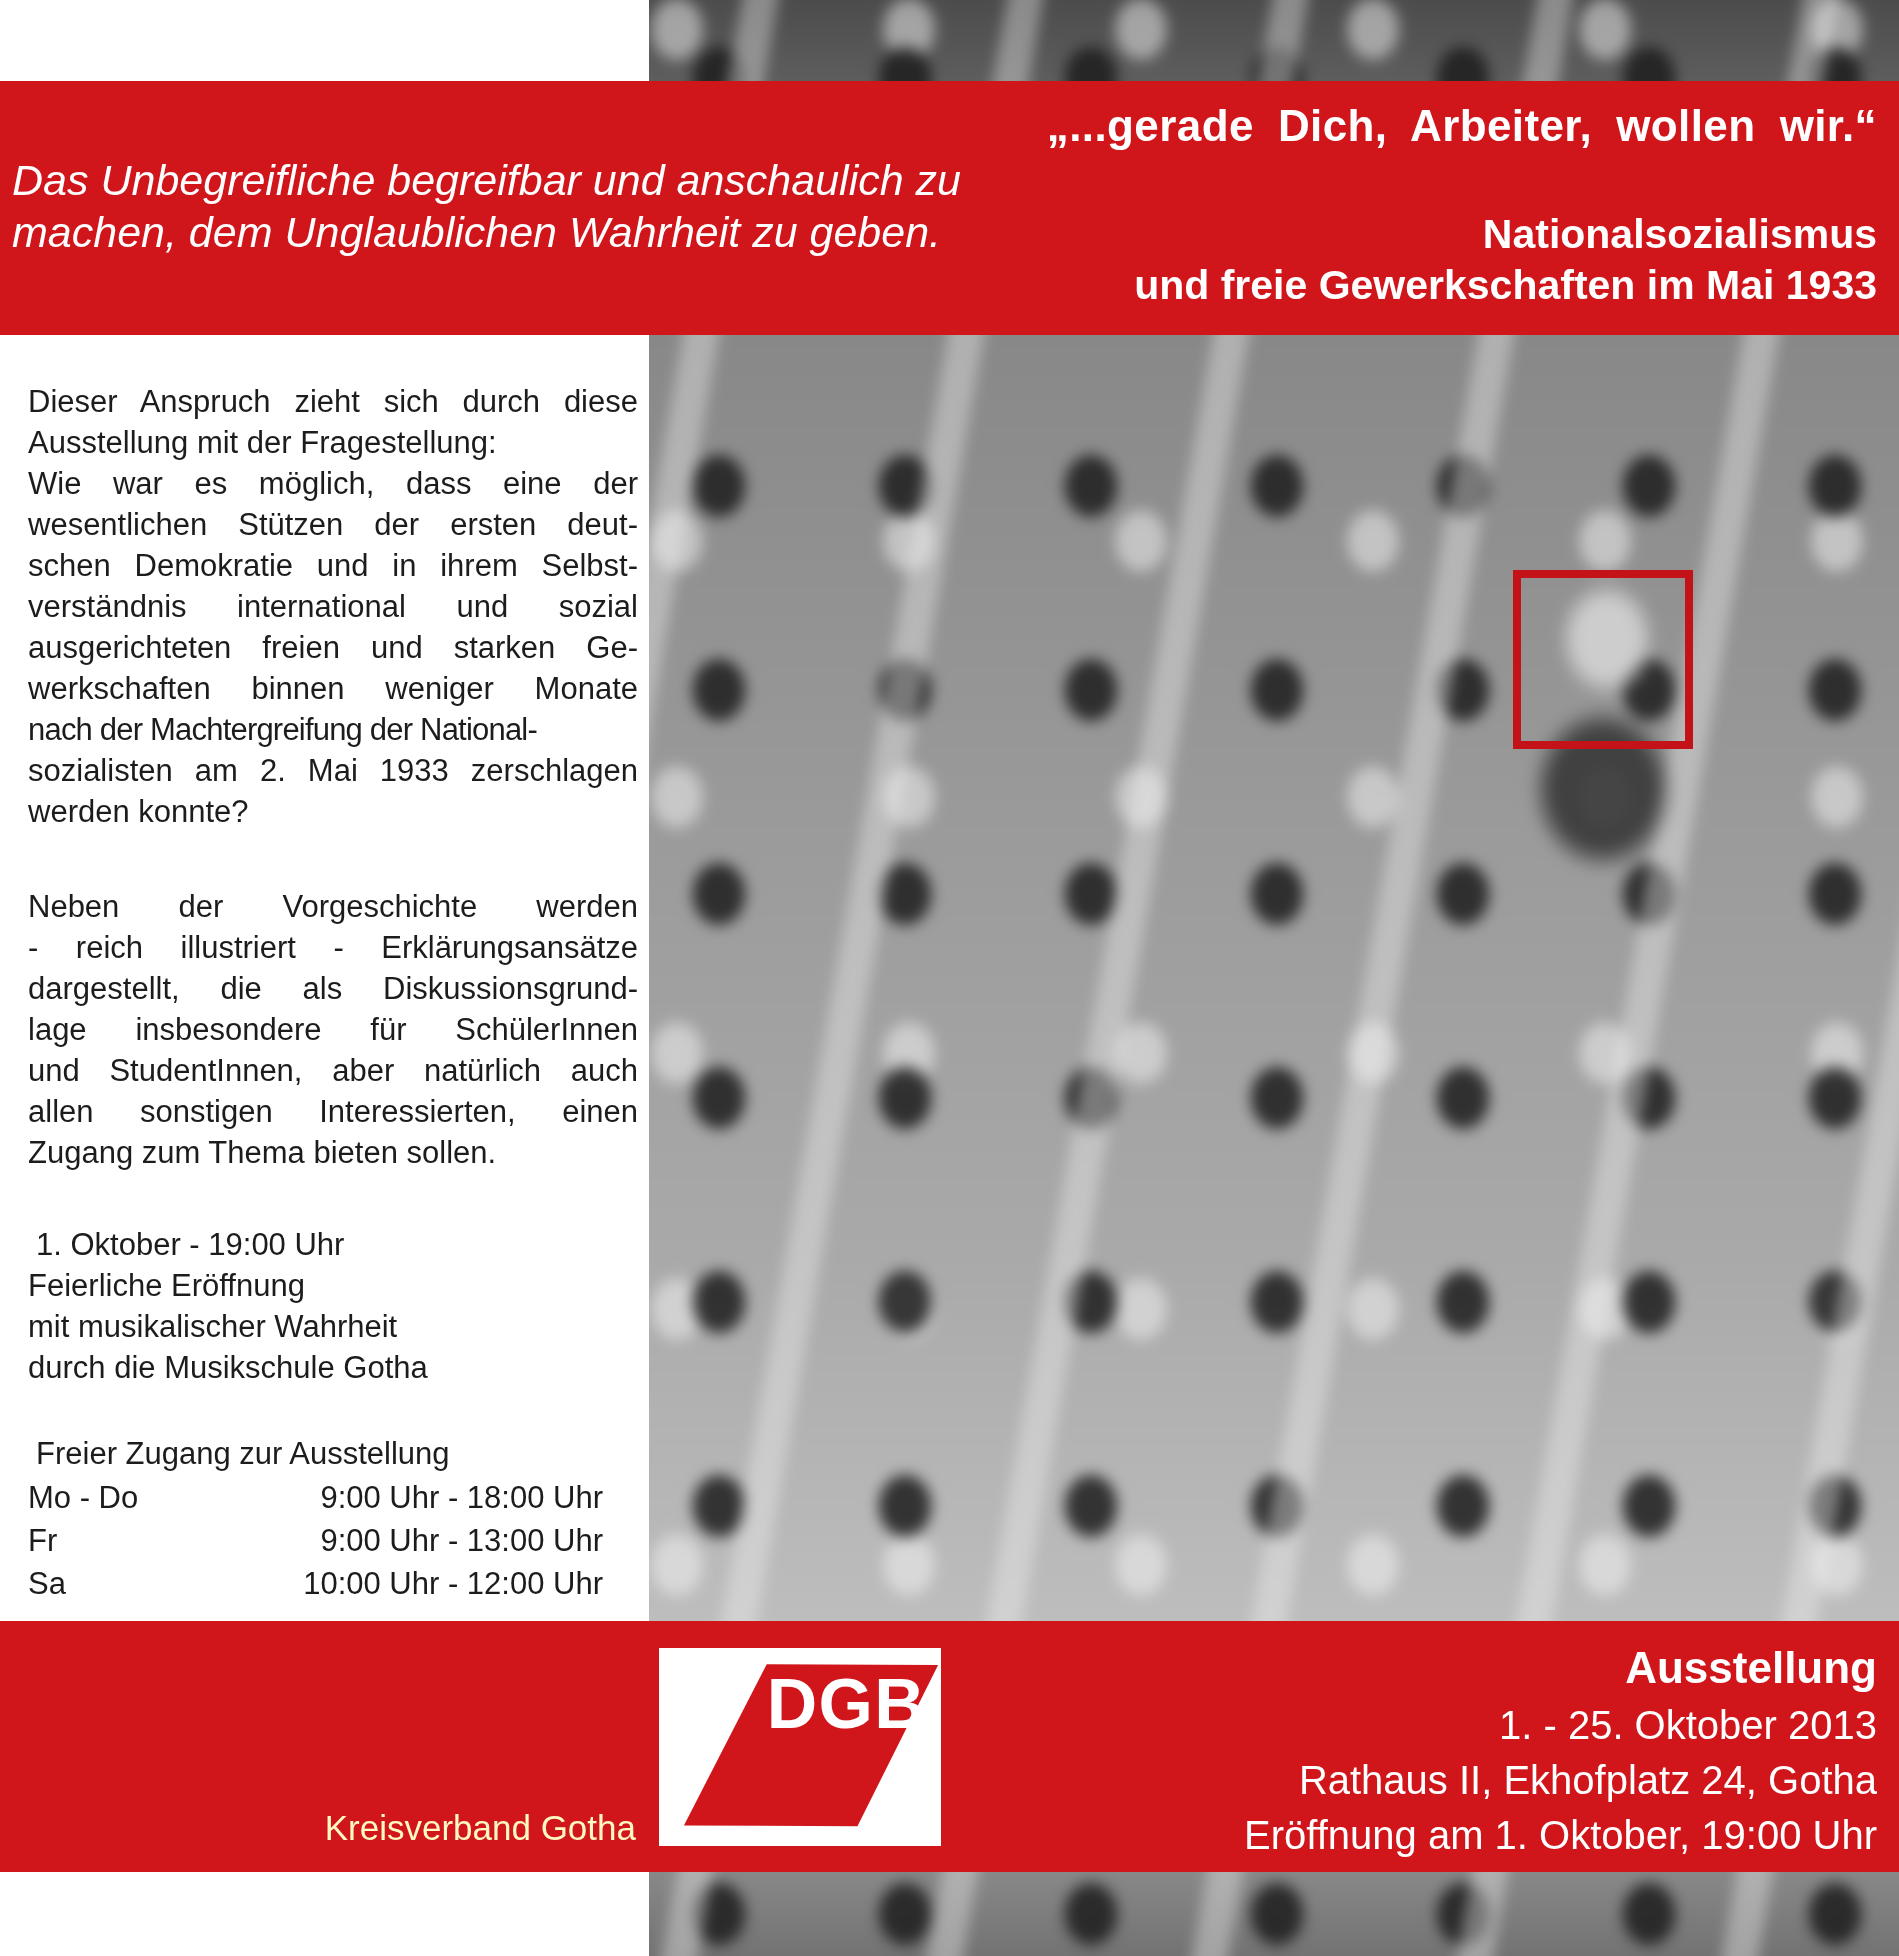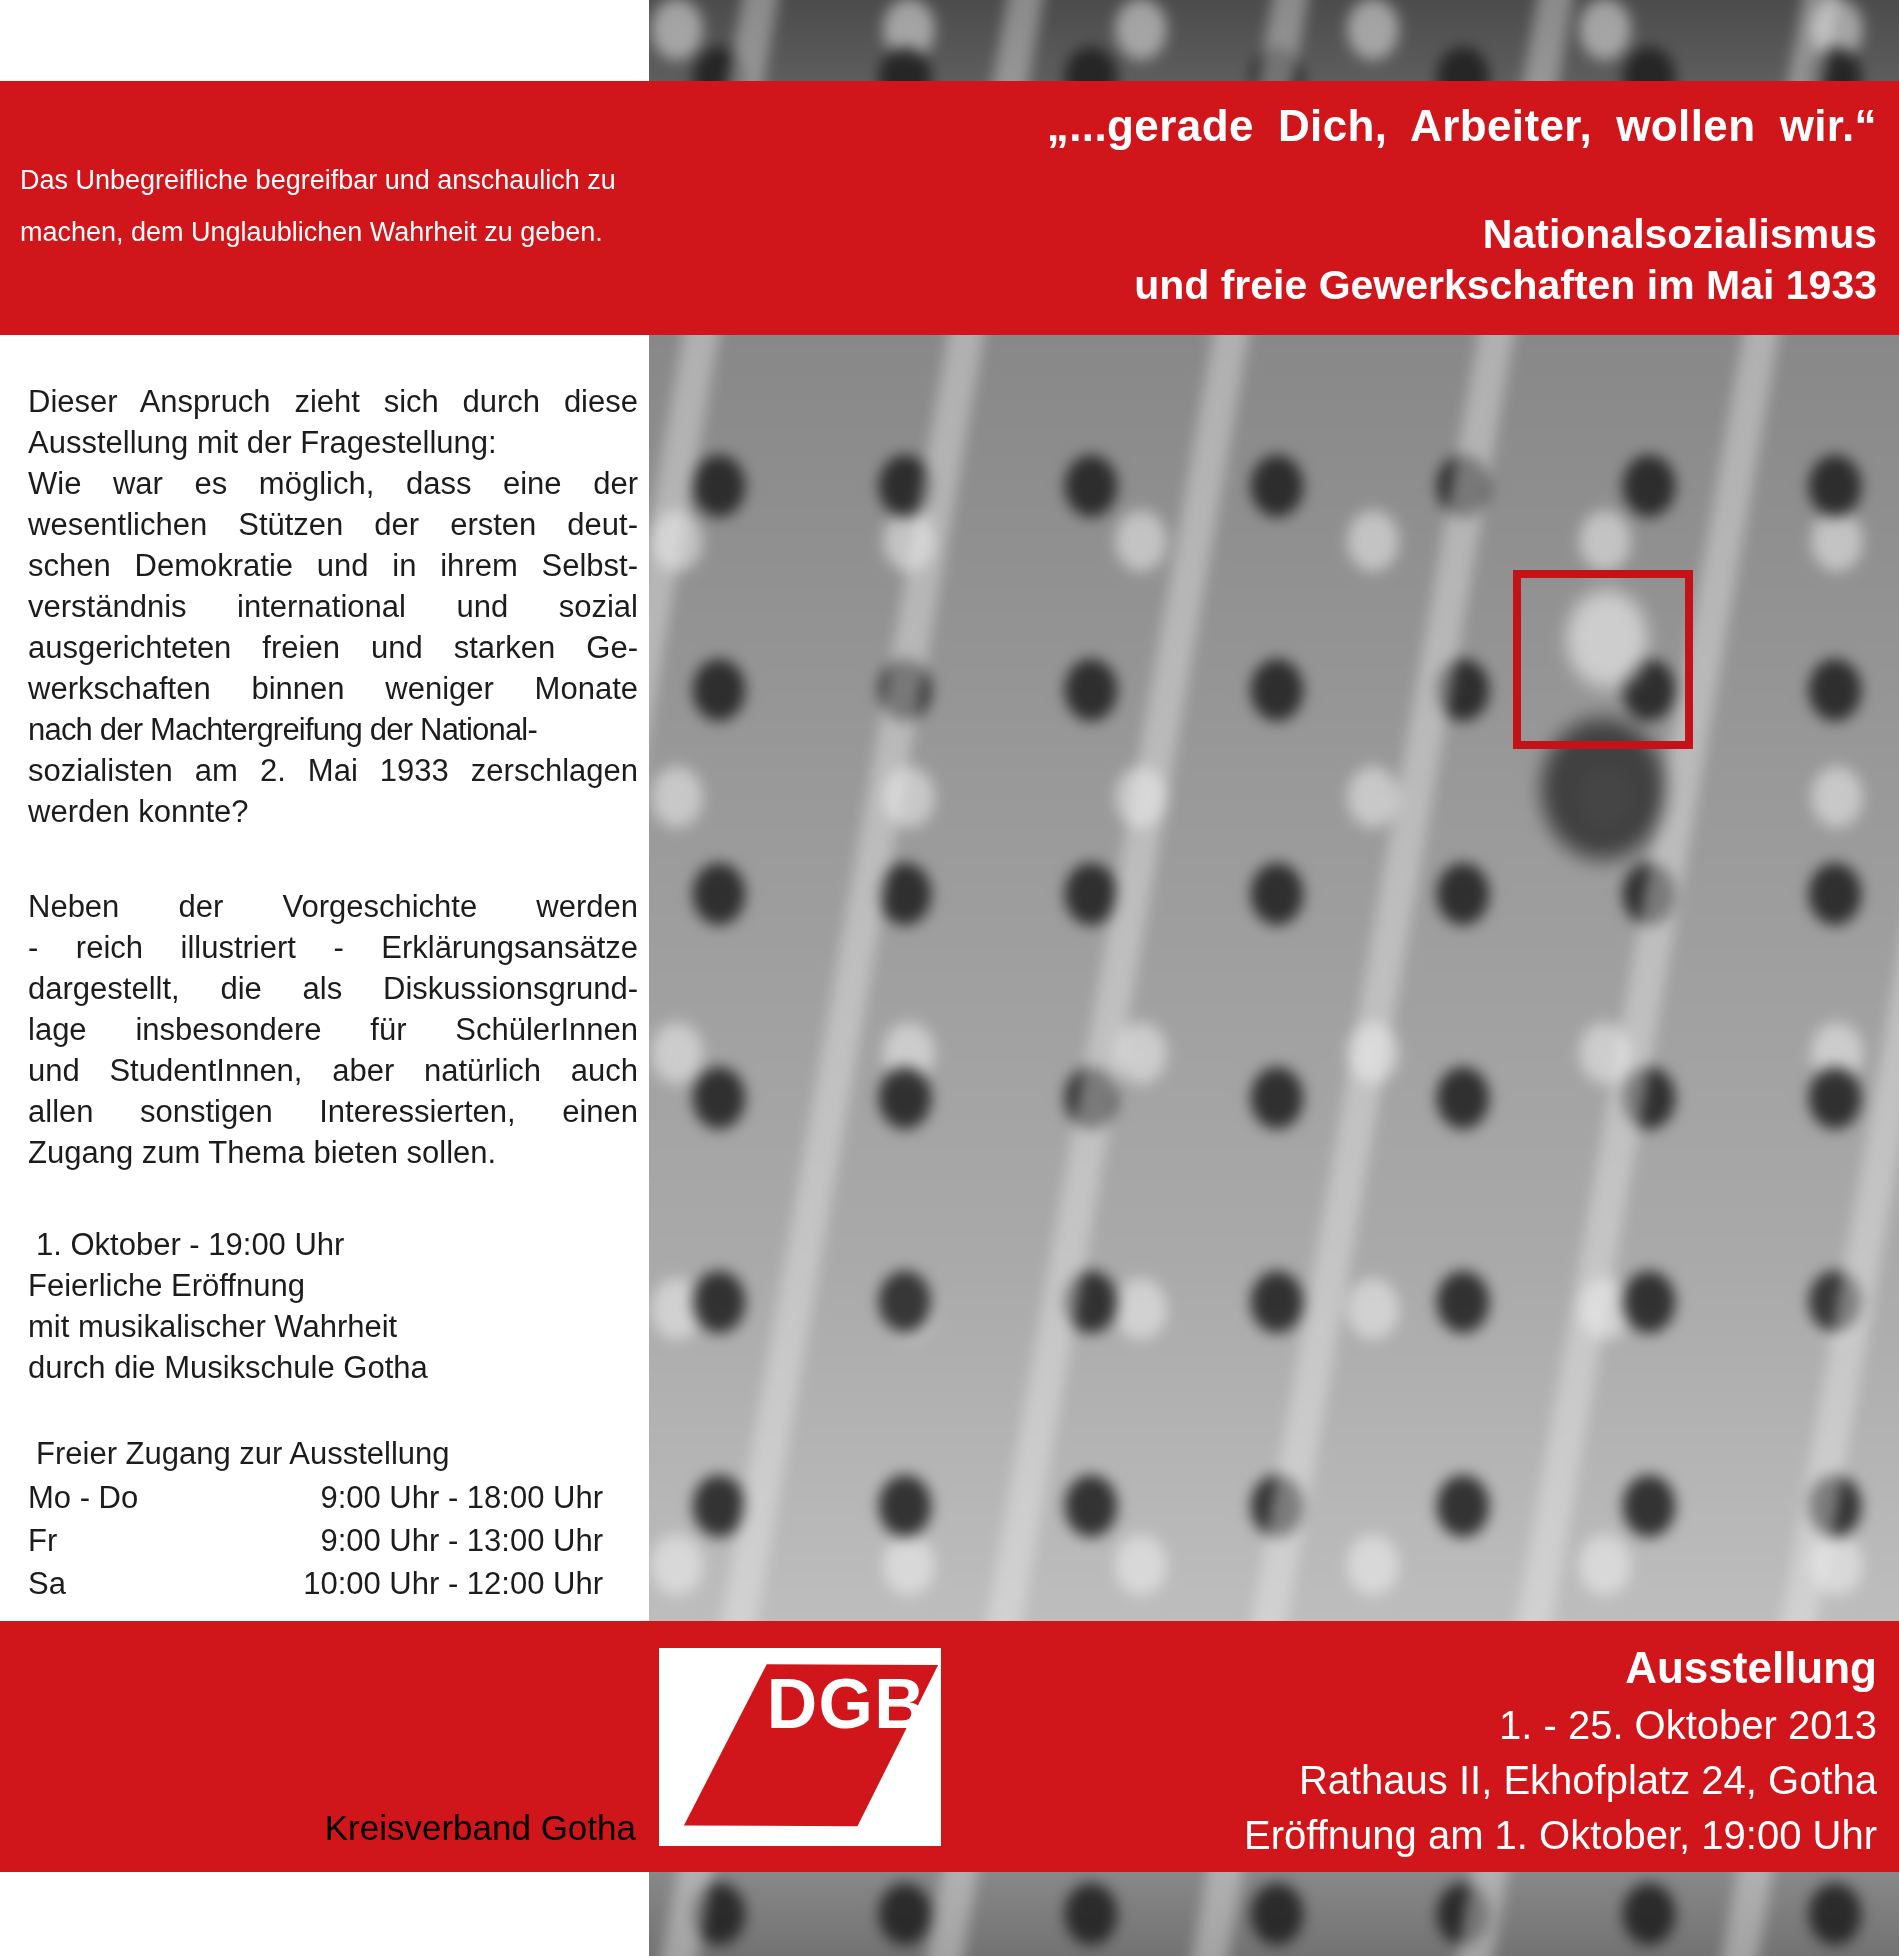--- a/index.html
+++ b/index.html
@@ -28,39 +28,39 @@
     background-size:auto,auto,auto,186px 204px,232px 256px,auto;
     background-repeat:no-repeat,no-repeat,repeat,repeat,repeat,no-repeat;
   }
   .frame{position:absolute;left:864px;top:570px;width:180px;height:179px;border:8.4px solid var(--frame-red);}
 
   
   .band{position:absolute;left:0;width:1900px;background:var(--red);color:#ffffff;z-index:3;}
   .top-band{top:81px;height:254px;}
   .footer-band{top:1621px;height:251px;}
 
-  .quote-left{position:absolute;left:20px;top:73px;font-size:27px;line-height:52px;font-weight:400;white-space:nowrap;}
+  .quote-left{position:absolute;left:12px;top:73px;font-size:43px;line-height:52px;font-weight:400;white-space:nowrap;font-style:italic;}
   .band-right{position:absolute;right:23px;top:20px;text-align:right;white-space:nowrap;}
   .headline{font-size:44px;font-weight:700;word-spacing:11.5px;letter-spacing:0.4px;}
   .title-block{margin-top:58px;font-size:41px;line-height:51px;font-weight:700;text-align:right;}
 
   
   .left-col{position:absolute;left:28px;top:381px;width:610px;z-index:2;font-size:31px;line-height:41px;}
   .bl{min-height:41px;}
   .j{text-align:justify;text-align-last:justify;}
   .compress{letter-spacing:-0.8px;}
   .p2{margin-top:54px;}
   .event{margin-top:51px;}
   .bold{font-weight:400;margin-left:8px;}
   .hours{margin-top:45px;}
   .hours .bold{margin-bottom:2.3px;}
   .hrow{width:575px;display:flex;justify-content:space-between;line-height:43px;}
 
   
-  .org{position:absolute;right:1264px;bottom:24.5px;font-size:35px;color:#000000;white-space:nowrap;}
+  .org{position:absolute;right:1264px;bottom:24.5px;font-size:35px;color:#fef9c3;white-space:nowrap;}
   .logo-box{position:absolute;left:659px;top:27px;width:282px;height:198px;background:#ffffff;padding-left:17px;}
   .logo-box svg{display:block;width:100%;height:100%;}
   .logo-par{fill:var(--red);}
   .logo-text{fill:#ffffff;font-family:"Liberation Sans","DejaVu Sans",sans-serif;font-weight:700;font-size:97px;letter-spacing:2px;}
   .footer-right{position:absolute;right:23px;top:17px;text-align:right;white-space:nowrap;}
   .f-title{font-size:44px;line-height:60px;font-weight:700;text-align:right;}
   .f-line{font-size:40px;line-height:55px;}
 </style>
 </head>
 <body>

